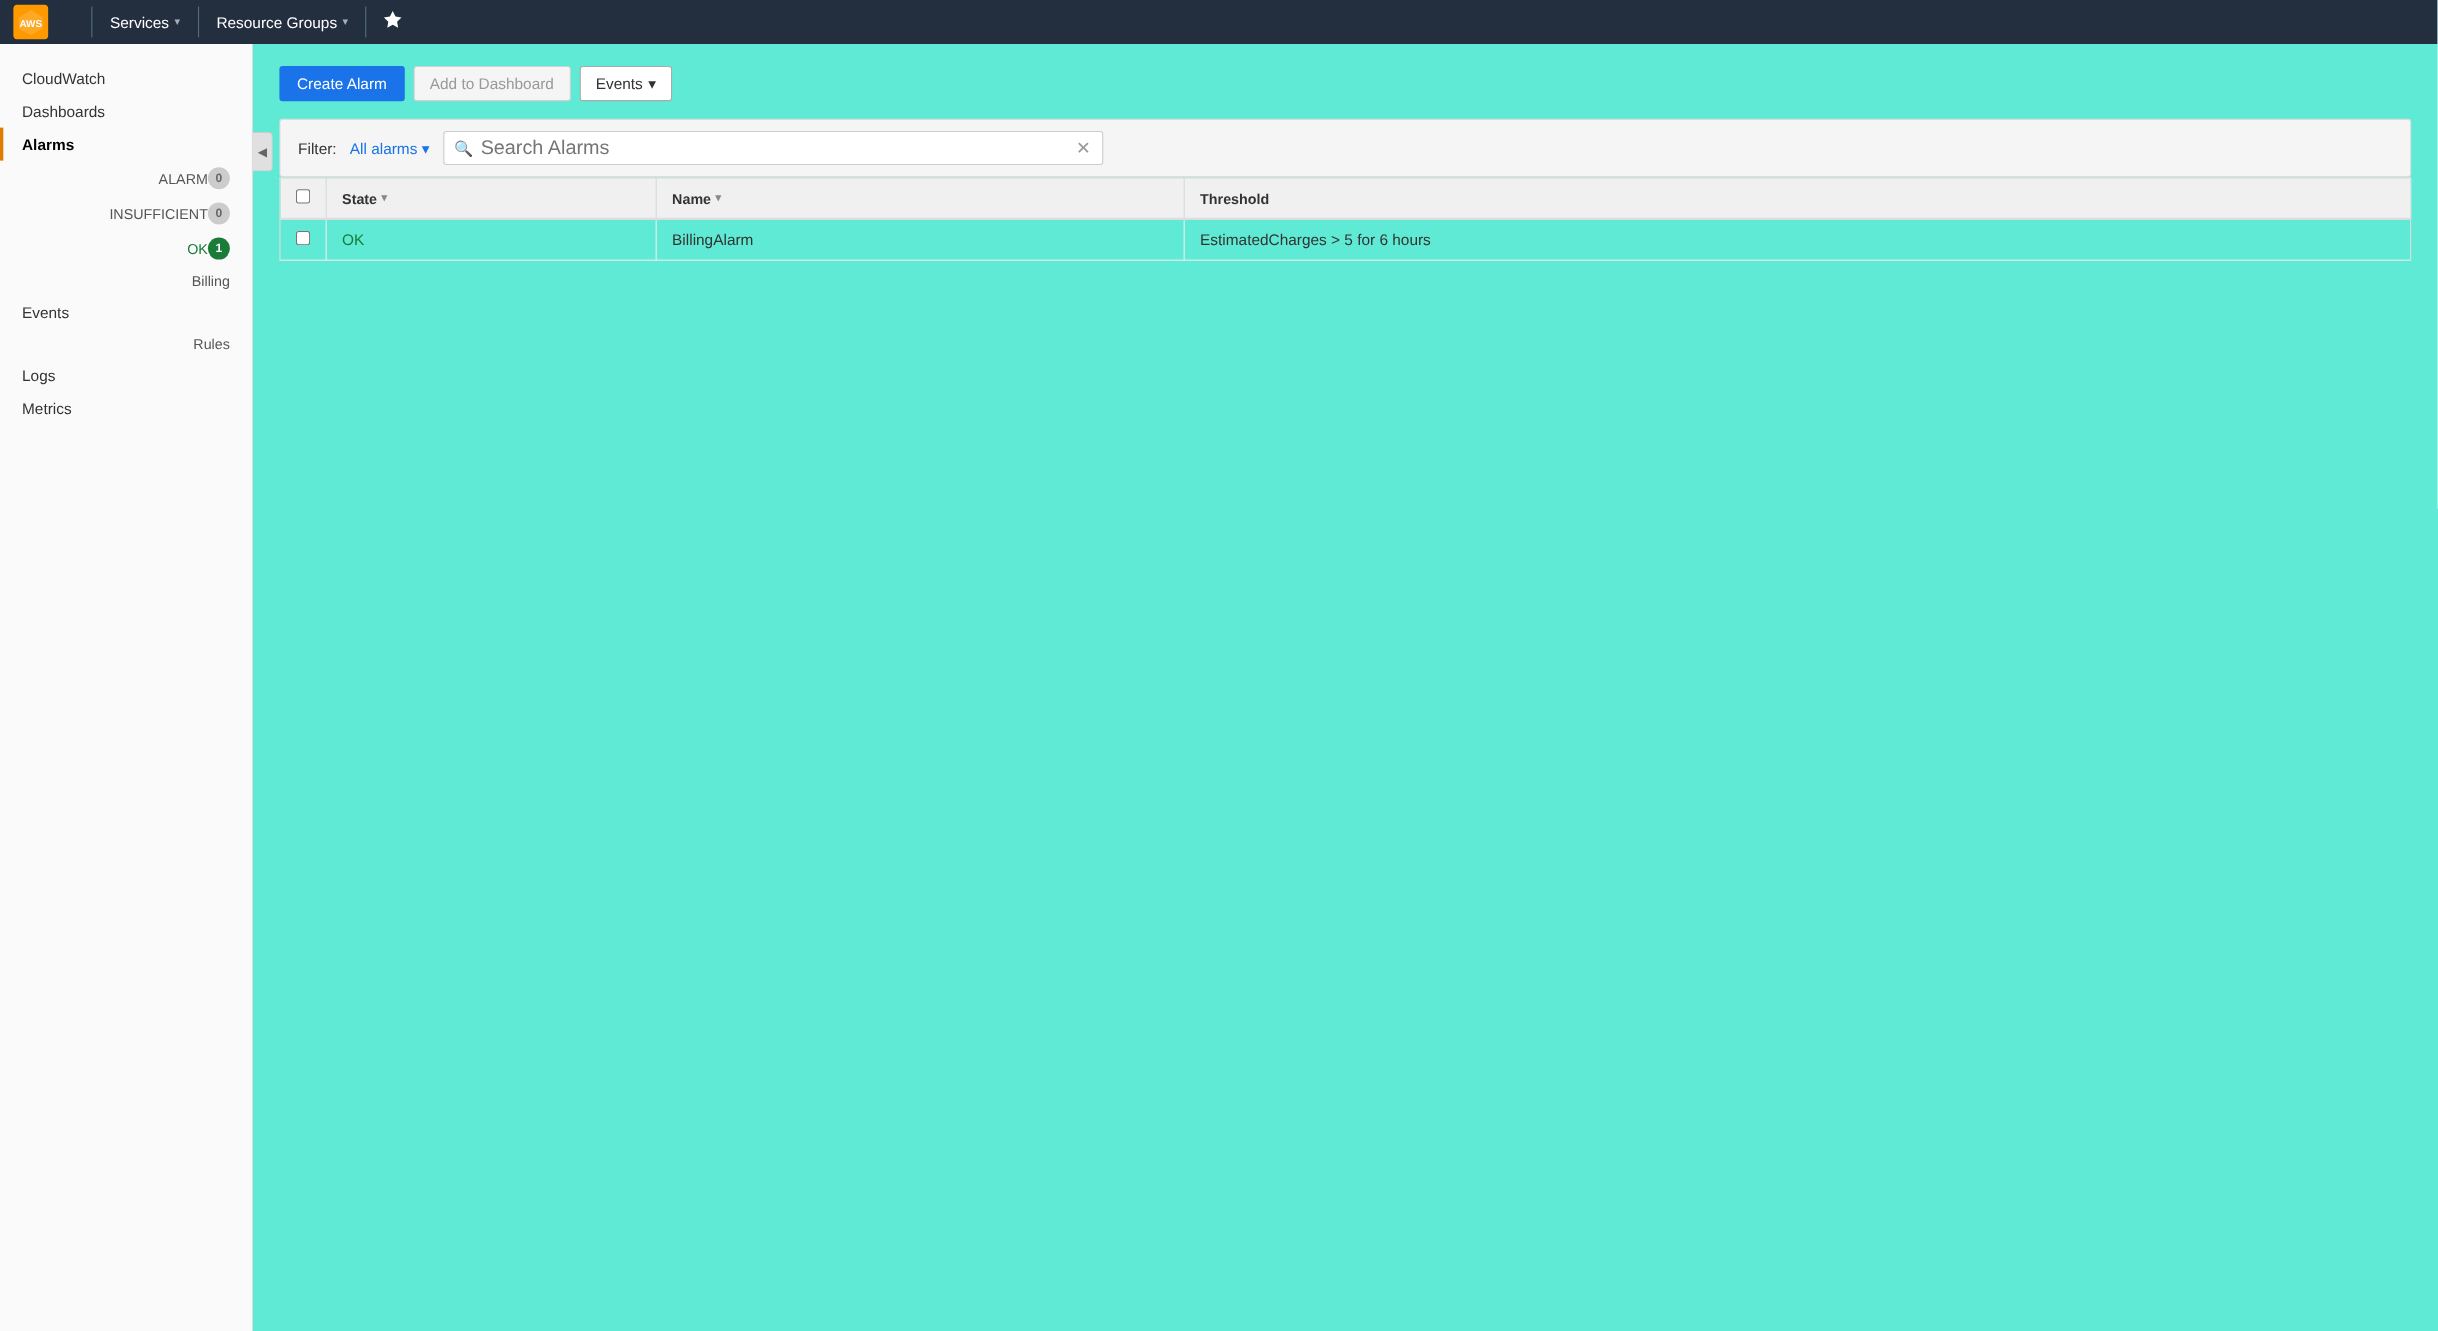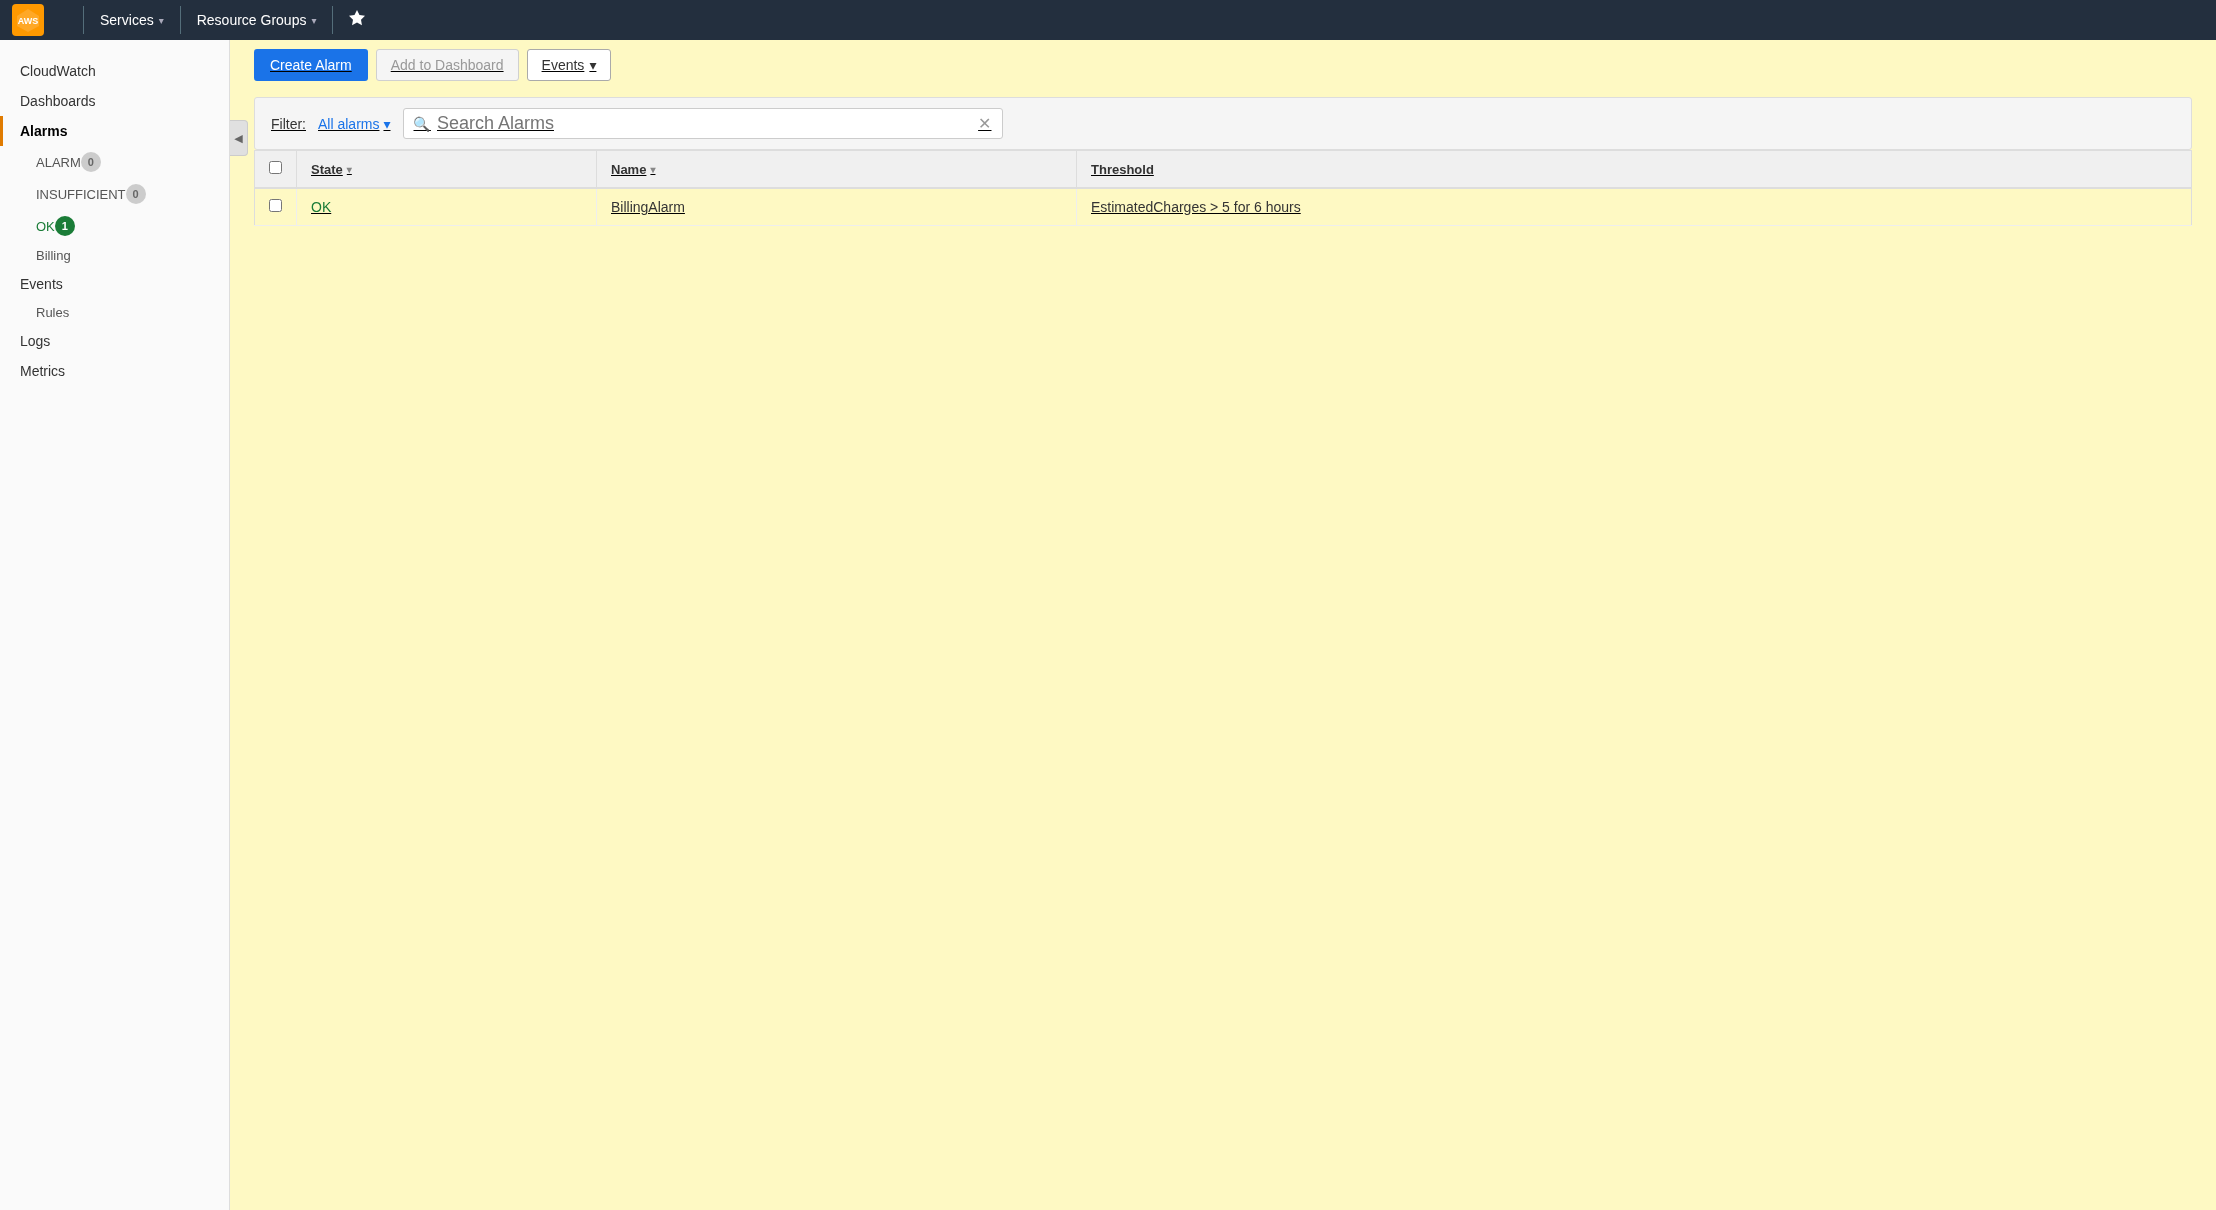--- a/index.html
+++ b/index.html
@@ -78,45 +78,44 @@
       border-left: 3px solid #e07b00;
       padding-left: 17px;
     }
     .sidebar-sub-item {
       padding: 6px 20px 6px 36px;
       cursor: pointer;
       color: #555;
       font-size: 13px;
       display: flex;
       align-items: center;
-      justify-content: flex-start;
+      justify-content: flex-end;
     }
     .sidebar-sub-item.ok-item { color: #1a7c37; font-weight: 500; }
     .badge {
       display: inline-flex;
       align-items: center;
       justify-content: center;
       min-width: 20px;
       height: 20px;
       border-radius: 50%;
       font-size: 11px;
       font-weight: bold;
       padding: 0 4px;
     }
     .badge-gray { background: #ccc; color: #666; }
     .badge-green { background: #1a7c37; color: #fff; }
 
     
     .main {
       flex: 1;
-      padding: 9px 24px;
+      padding: 20px 24px;
       overflow: auto;
-      background: #fef9c3;
+      background: #5eead4;
       position: relative;
-      text-decoration: underline;
     }
 
     
     .collapse-handle {
       position: absolute;
       left: 230px;
       top: 120px;
       width: 18px;
       height: 36px;
       background: #e0e0e0;

